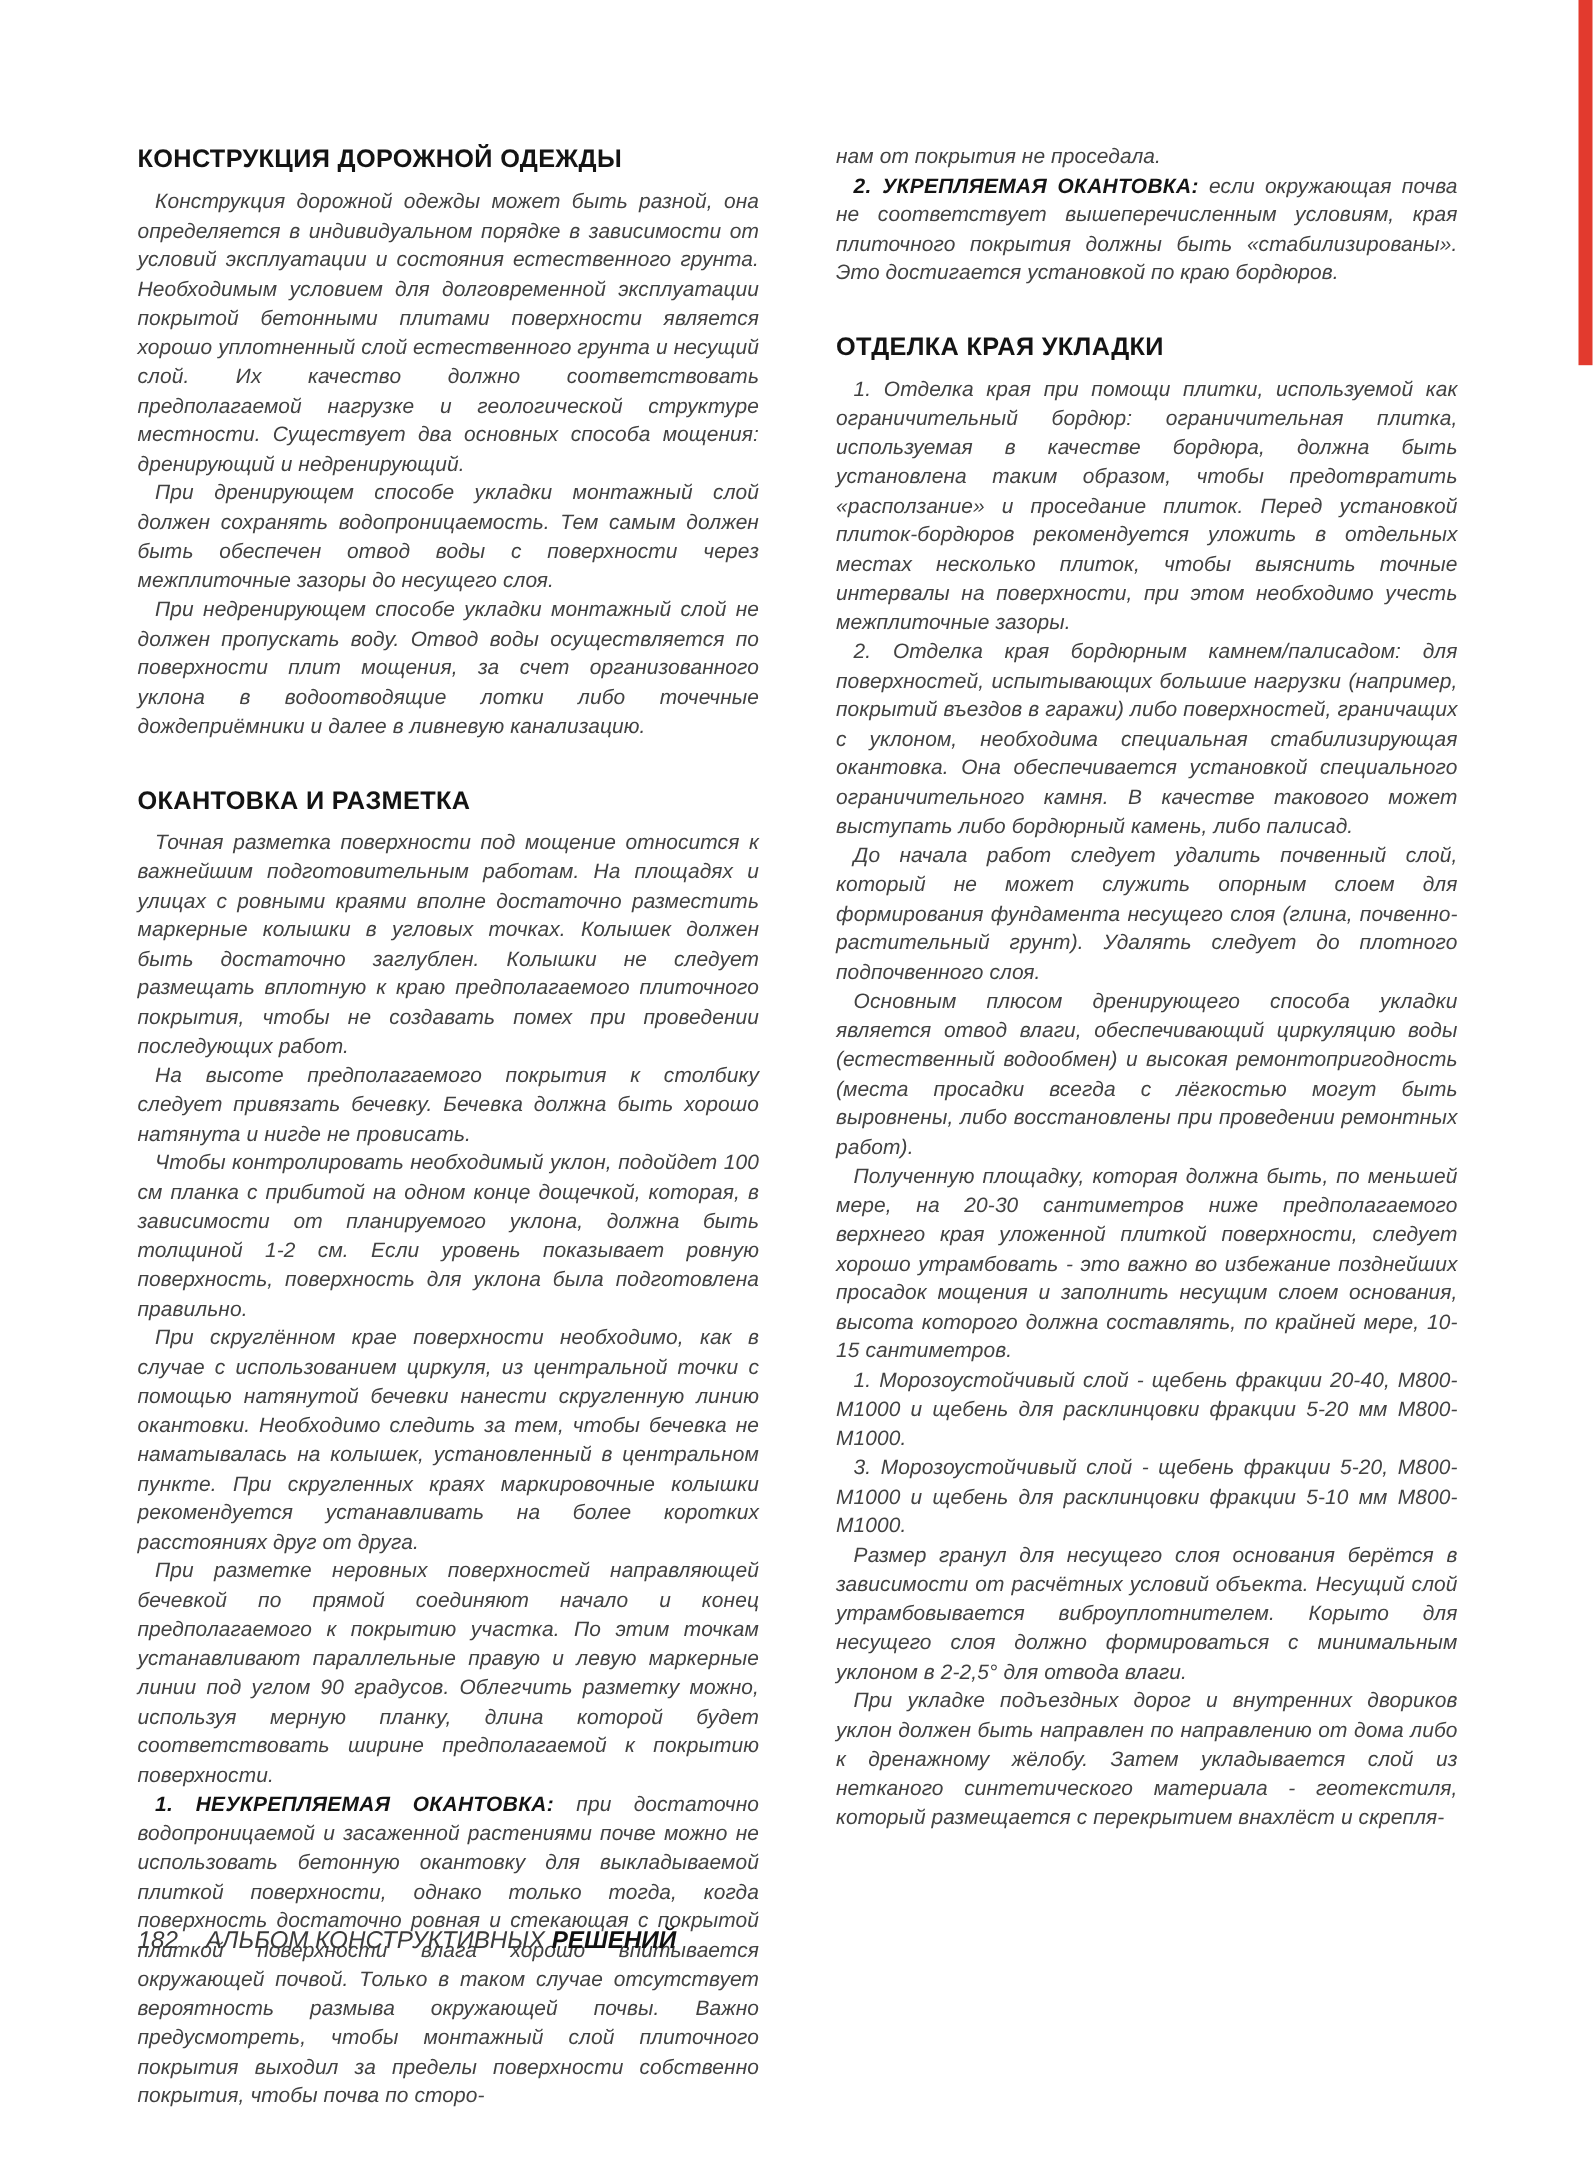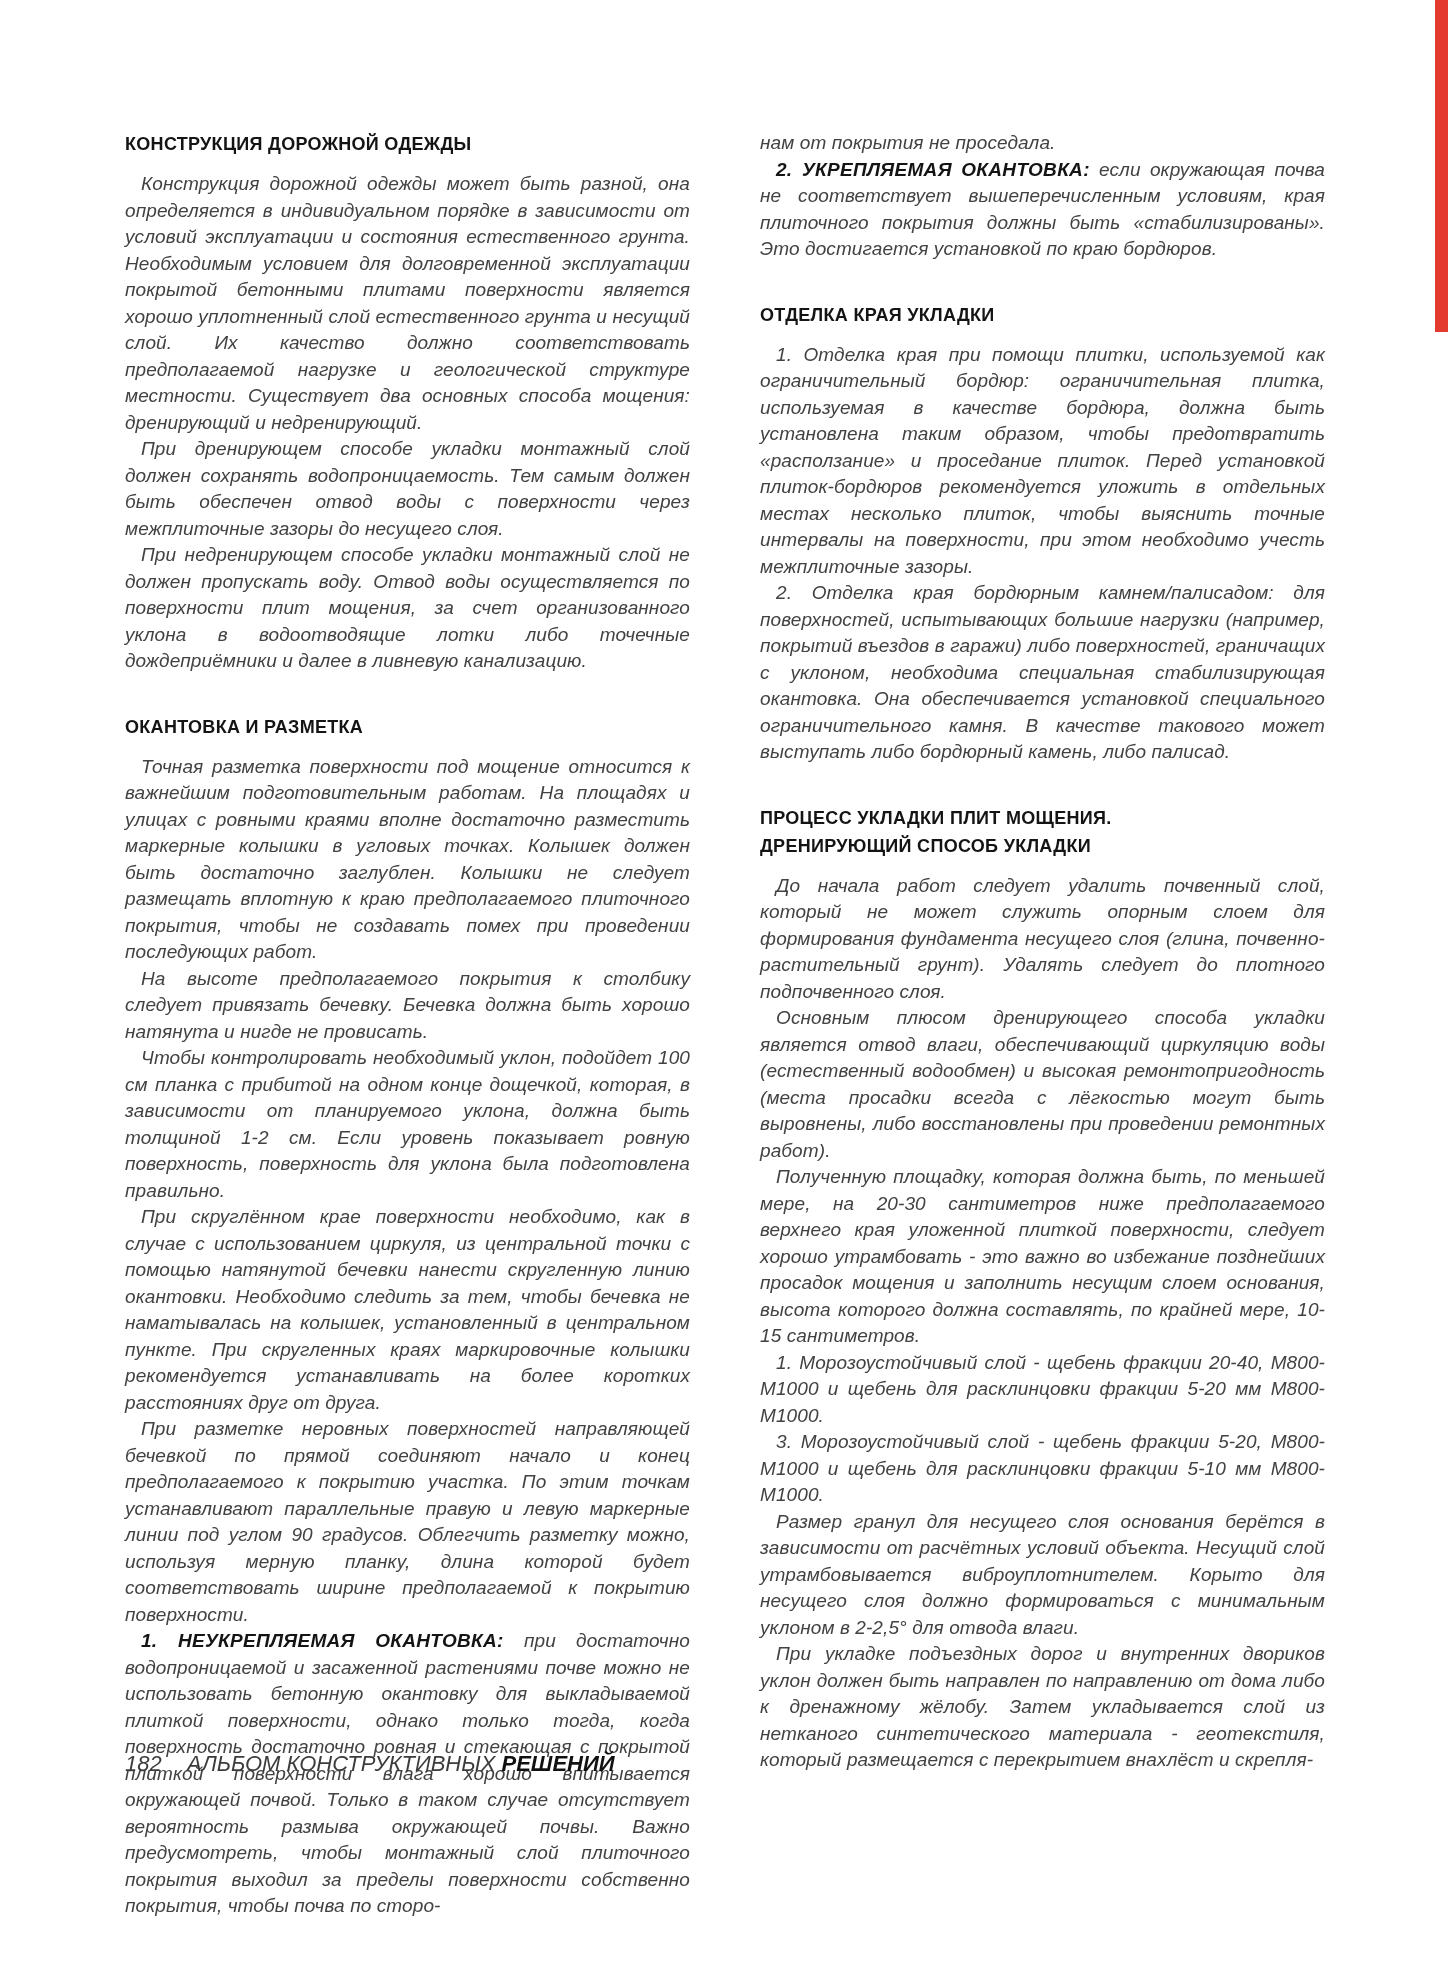--- a/index.html
+++ b/index.html
@@ -25,21 +25,21 @@
     top: 130px;
     width: 565px;
     font-size: 19px;
     line-height: 26.5px;
     text-align: justify;
     letter-spacing: 0.1px;
   }
   .col-left  { left: 125px; }
   .col-right { left: 760px; }
   h2 {
-    font-size: 18px;
+    font-size: 23px;
     font-weight: bold;
     color: #141414;
     margin: 38px 0 13px 0;
     line-height: 28px;
     text-align: left;
     letter-spacing: 0.3px;
   }
   h2.first { margin-top: 0; }
   p { margin: 0; text-indent: 16px; font-style: italic; }
   p.noindent { text-indent: 0; }
@@ -77,21 +77,20 @@
     <p>При разметке неровных поверхностей направляющей бечевкой по прямой соединяют начало и конец предполагаемого к покрытию участка. По этим точкам устанавливают параллельные правую и левую маркерные линии под углом 90 градусов. Облегчить разметку можно, используя мерную планку, длина которой будет соответствовать ширине предполагаемой к покрытию поверхности.</p>
     <p><b class="lead">1. НЕУКРЕПЛЯЕМАЯ ОКАНТОВКА:</b><span> при достаточно водопроницаемой и засаженной растениями почве можно не использовать бетонную окантовку для выкладываемой плиткой поверхности, однако только тогда, когда поверхность достаточно ровная и стекающая с покрытой плиткой поверхности влага хорошо впитывается окружающей почвой. Только в таком случае отсутствует вероятность размыва окружающей почвы. Важно предусмотреть, чтобы монтажный слой плиточного покрытия выходил за пределы поверхности собственно покрытия, чтобы почва по сторо-</span></p>
   </section>
 
   <section class="col col-right">
     <p class="noindent">нам от покрытия не проседала.</p>
     <p><b class="lead">2. УКРЕПЛЯЕМАЯ ОКАНТОВКА:</b><span> если окружающая почва не соответствует вышеперечисленным условиям, края плиточного покрытия должны быть «стабилизированы». Это достигается установкой по краю бордюров.</span></p>
     <h2>ОТДЕЛКА КРАЯ УКЛАДКИ</h2>
     <p>1. Отделка края при помощи плитки, используемой как ограничительный бордюр: ограничительная плитка, используемая в качестве бордюра, должна быть установлена таким образом, чтобы предотвратить «расползание» и проседание плиток. Перед установкой плиток-бордюров рекомендуется уложить в отдельных местах несколько плиток, чтобы выяснить точные интервалы на поверхности, при этом необходимо учесть межплиточные зазоры.</p>
     <p>2. Отделка края бордюрным камнем/палисадом: для поверхностей, испытывающих большие нагрузки (например, покрытий въездов в гаражи) либо поверхностей, граничащих с уклоном, необходима специальная стабилизирующая окантовка. Она обеспечивается установкой специального ограничительного камня. В качестве такового может выступать либо бордюрный камень, либо палисад.</p>
-    <h2><span>ПРОЦЕСС УКЛАДКИ ПЛИТ МОЩЕНИЯ.</span><br><span>ДРЕНИРУЮЩИЙ СПОСОБ УКЛАДКИ</span></h2>
     <p>До начала работ следует удалить почвенный слой, который не может служить опорным слоем для формирования фундамента несущего слоя (глина, почвенно-растительный грунт). Удалять следует до плотного подпочвенного слоя.</p>
     <p>Основным плюсом дренирующего способа укладки является отвод влаги, обеспечивающий циркуляцию воды (естественный водообмен) и высокая ремонтопригодность (места просадки всегда с лёгкостью могут быть выровнены, либо восстановлены при проведении ремонтных работ).</p>
     <p>Полученную площадку, которая должна быть, по меньшей мере, на 20-30 сантиметров ниже предполагаемого верхнего края уложенной плиткой поверхности, следует хорошо утрамбовать - это важно во избежание позднейших просадок мощения и заполнить несущим слоем основания, высота которого должна составлять, по крайней мере, 10-15 сантиметров.</p>
     <p>1. Морозоустойчивый слой - щебень фракции 20-40, М800-М1000 и щебень для расклинцовки фракции 5-20 мм М800-М1000.</p>
     <p>3. Морозоустойчивый слой - щебень фракции 5-20, М800-М1000 и щебень для расклинцовки фракции 5-10 мм М800-М1000.</p>
     <p>Размер гранул для несущего слоя основания берётся в зависимости от расчётных условий объекта. Несущий слой утрамбовывается виброуплотнителем. Корыто для несущего слоя должно формироваться с минимальным уклоном в 2-2,5° для отвода влаги.</p>
     <p>При укладке подъездных дорог и внутренних двориков уклон должен быть направлен по направлению от дома либо к дренажному жёлобу. Затем укладывается слой из нетканого синтетического материала - геотекстиля, который размещается с перекрытием внахлёст и скрепля-</p>
   </section>
 
   <div class="footer">

